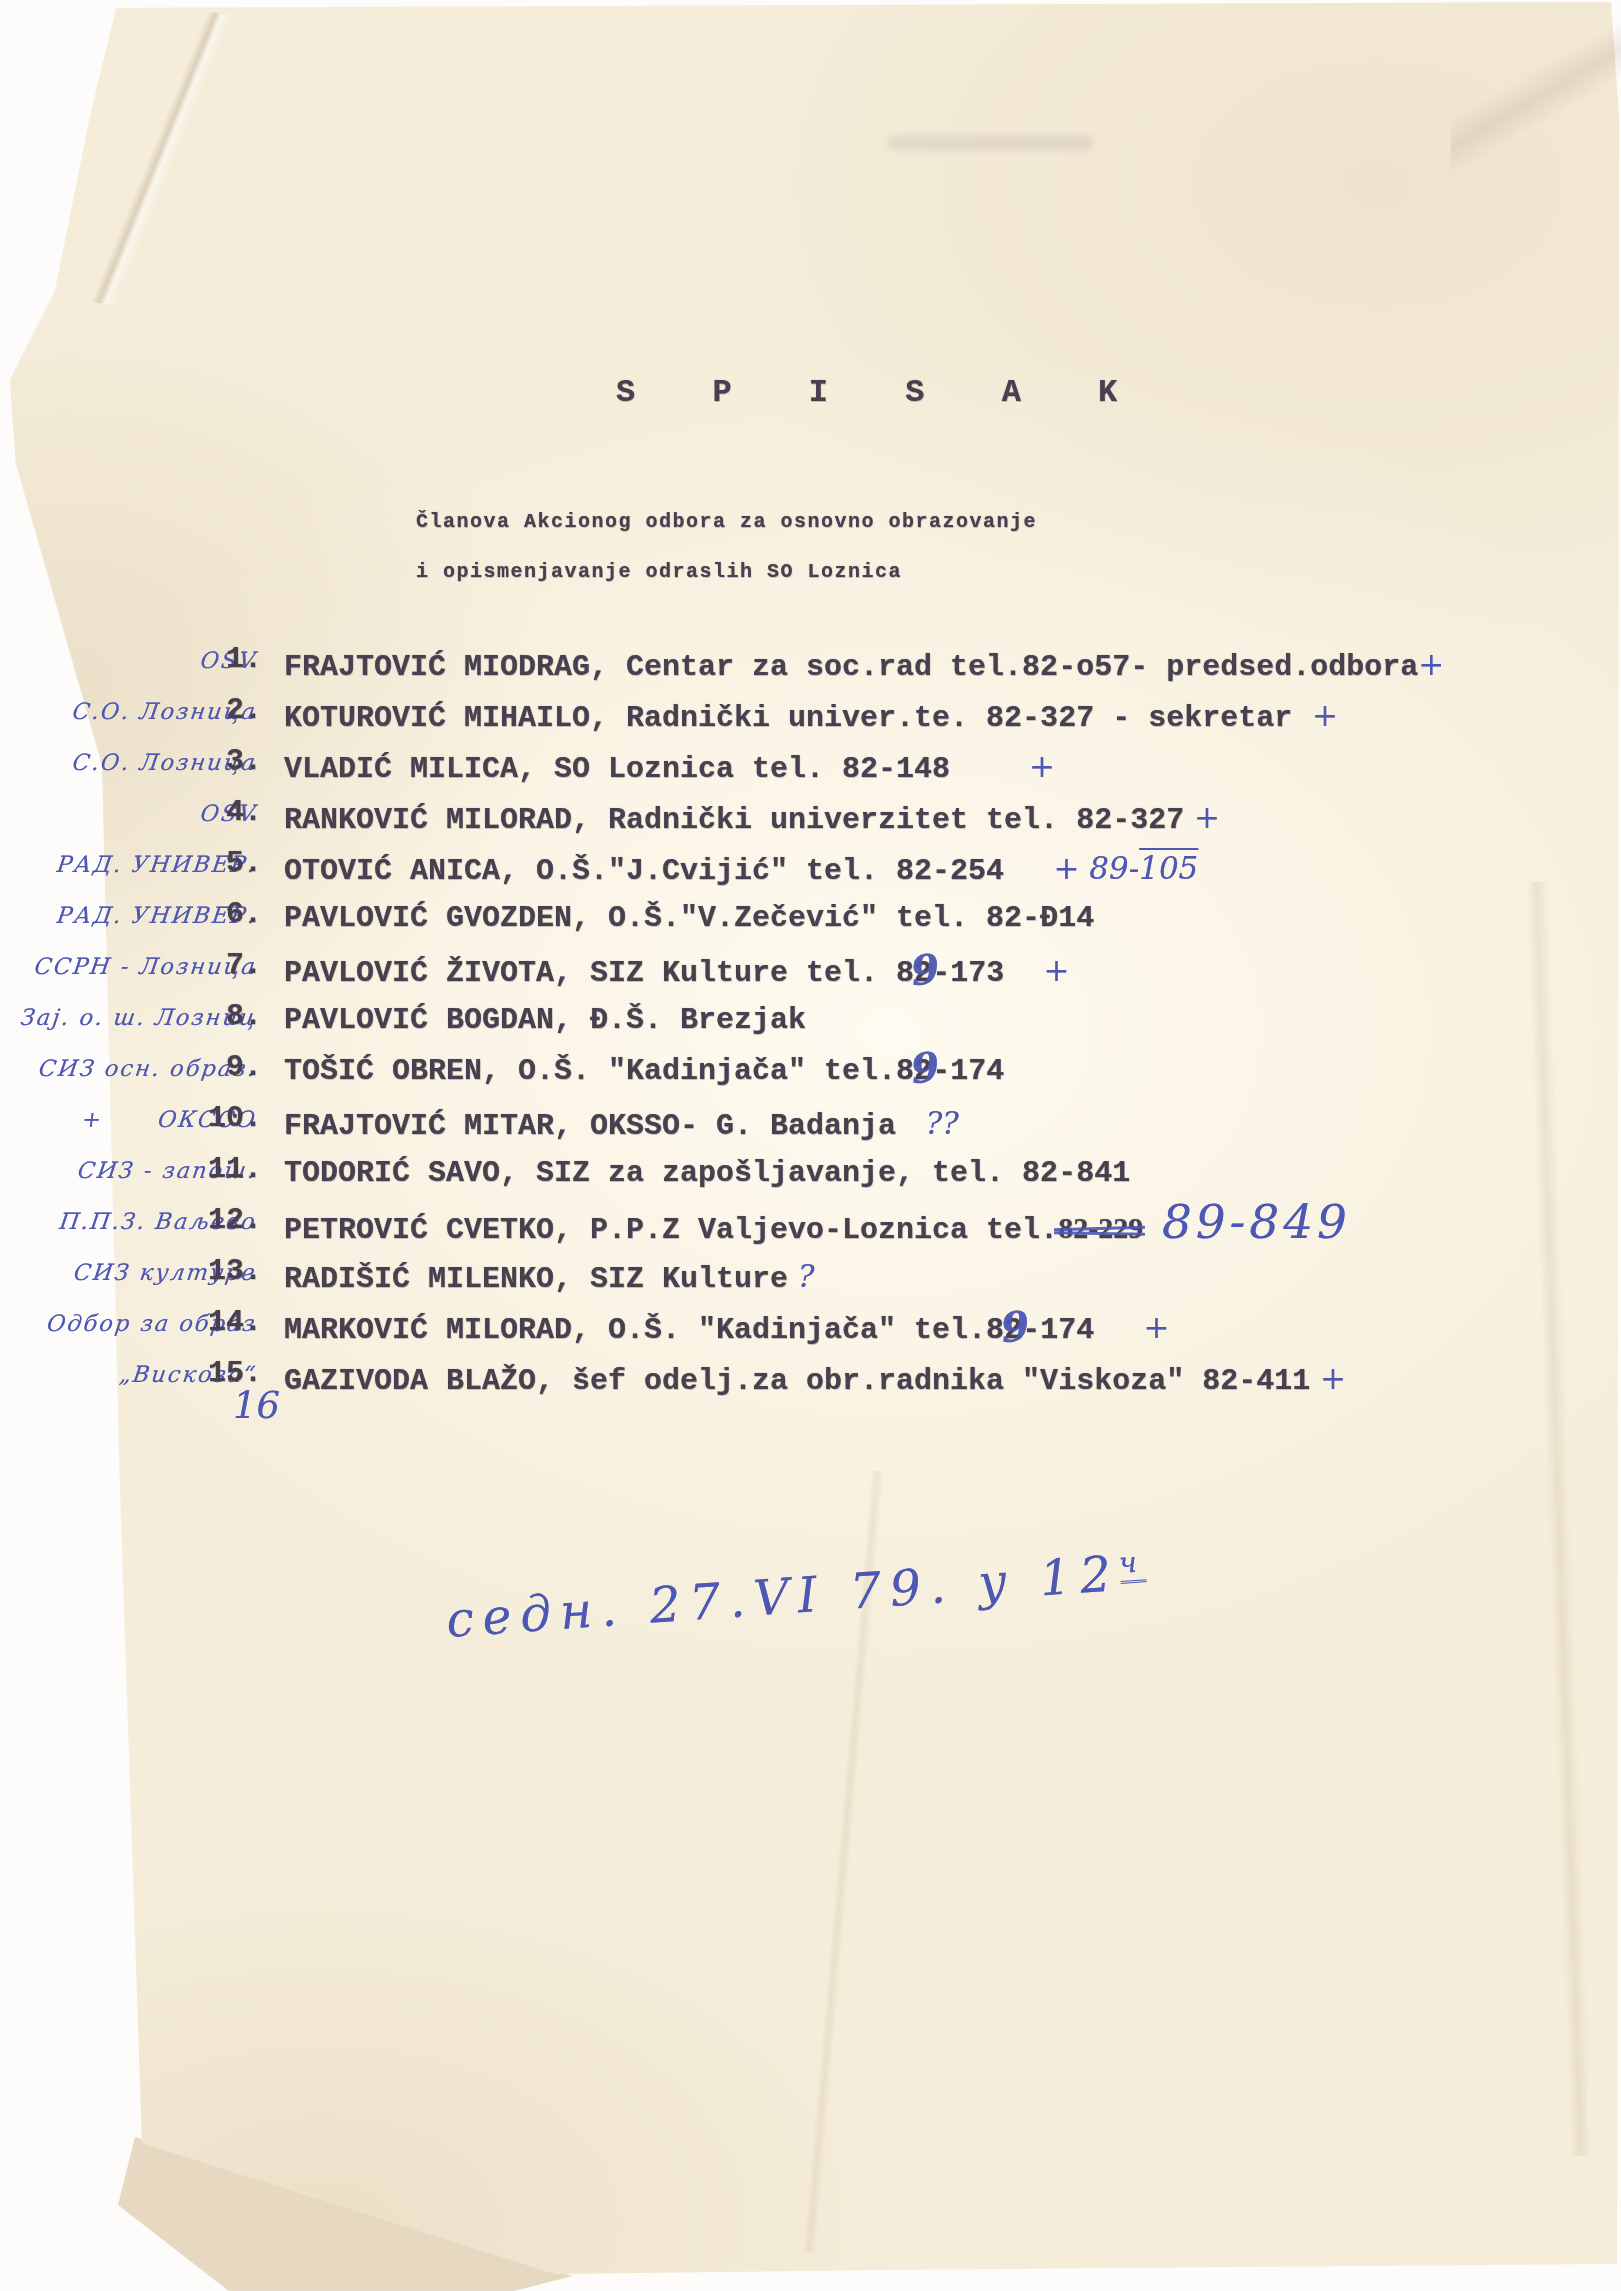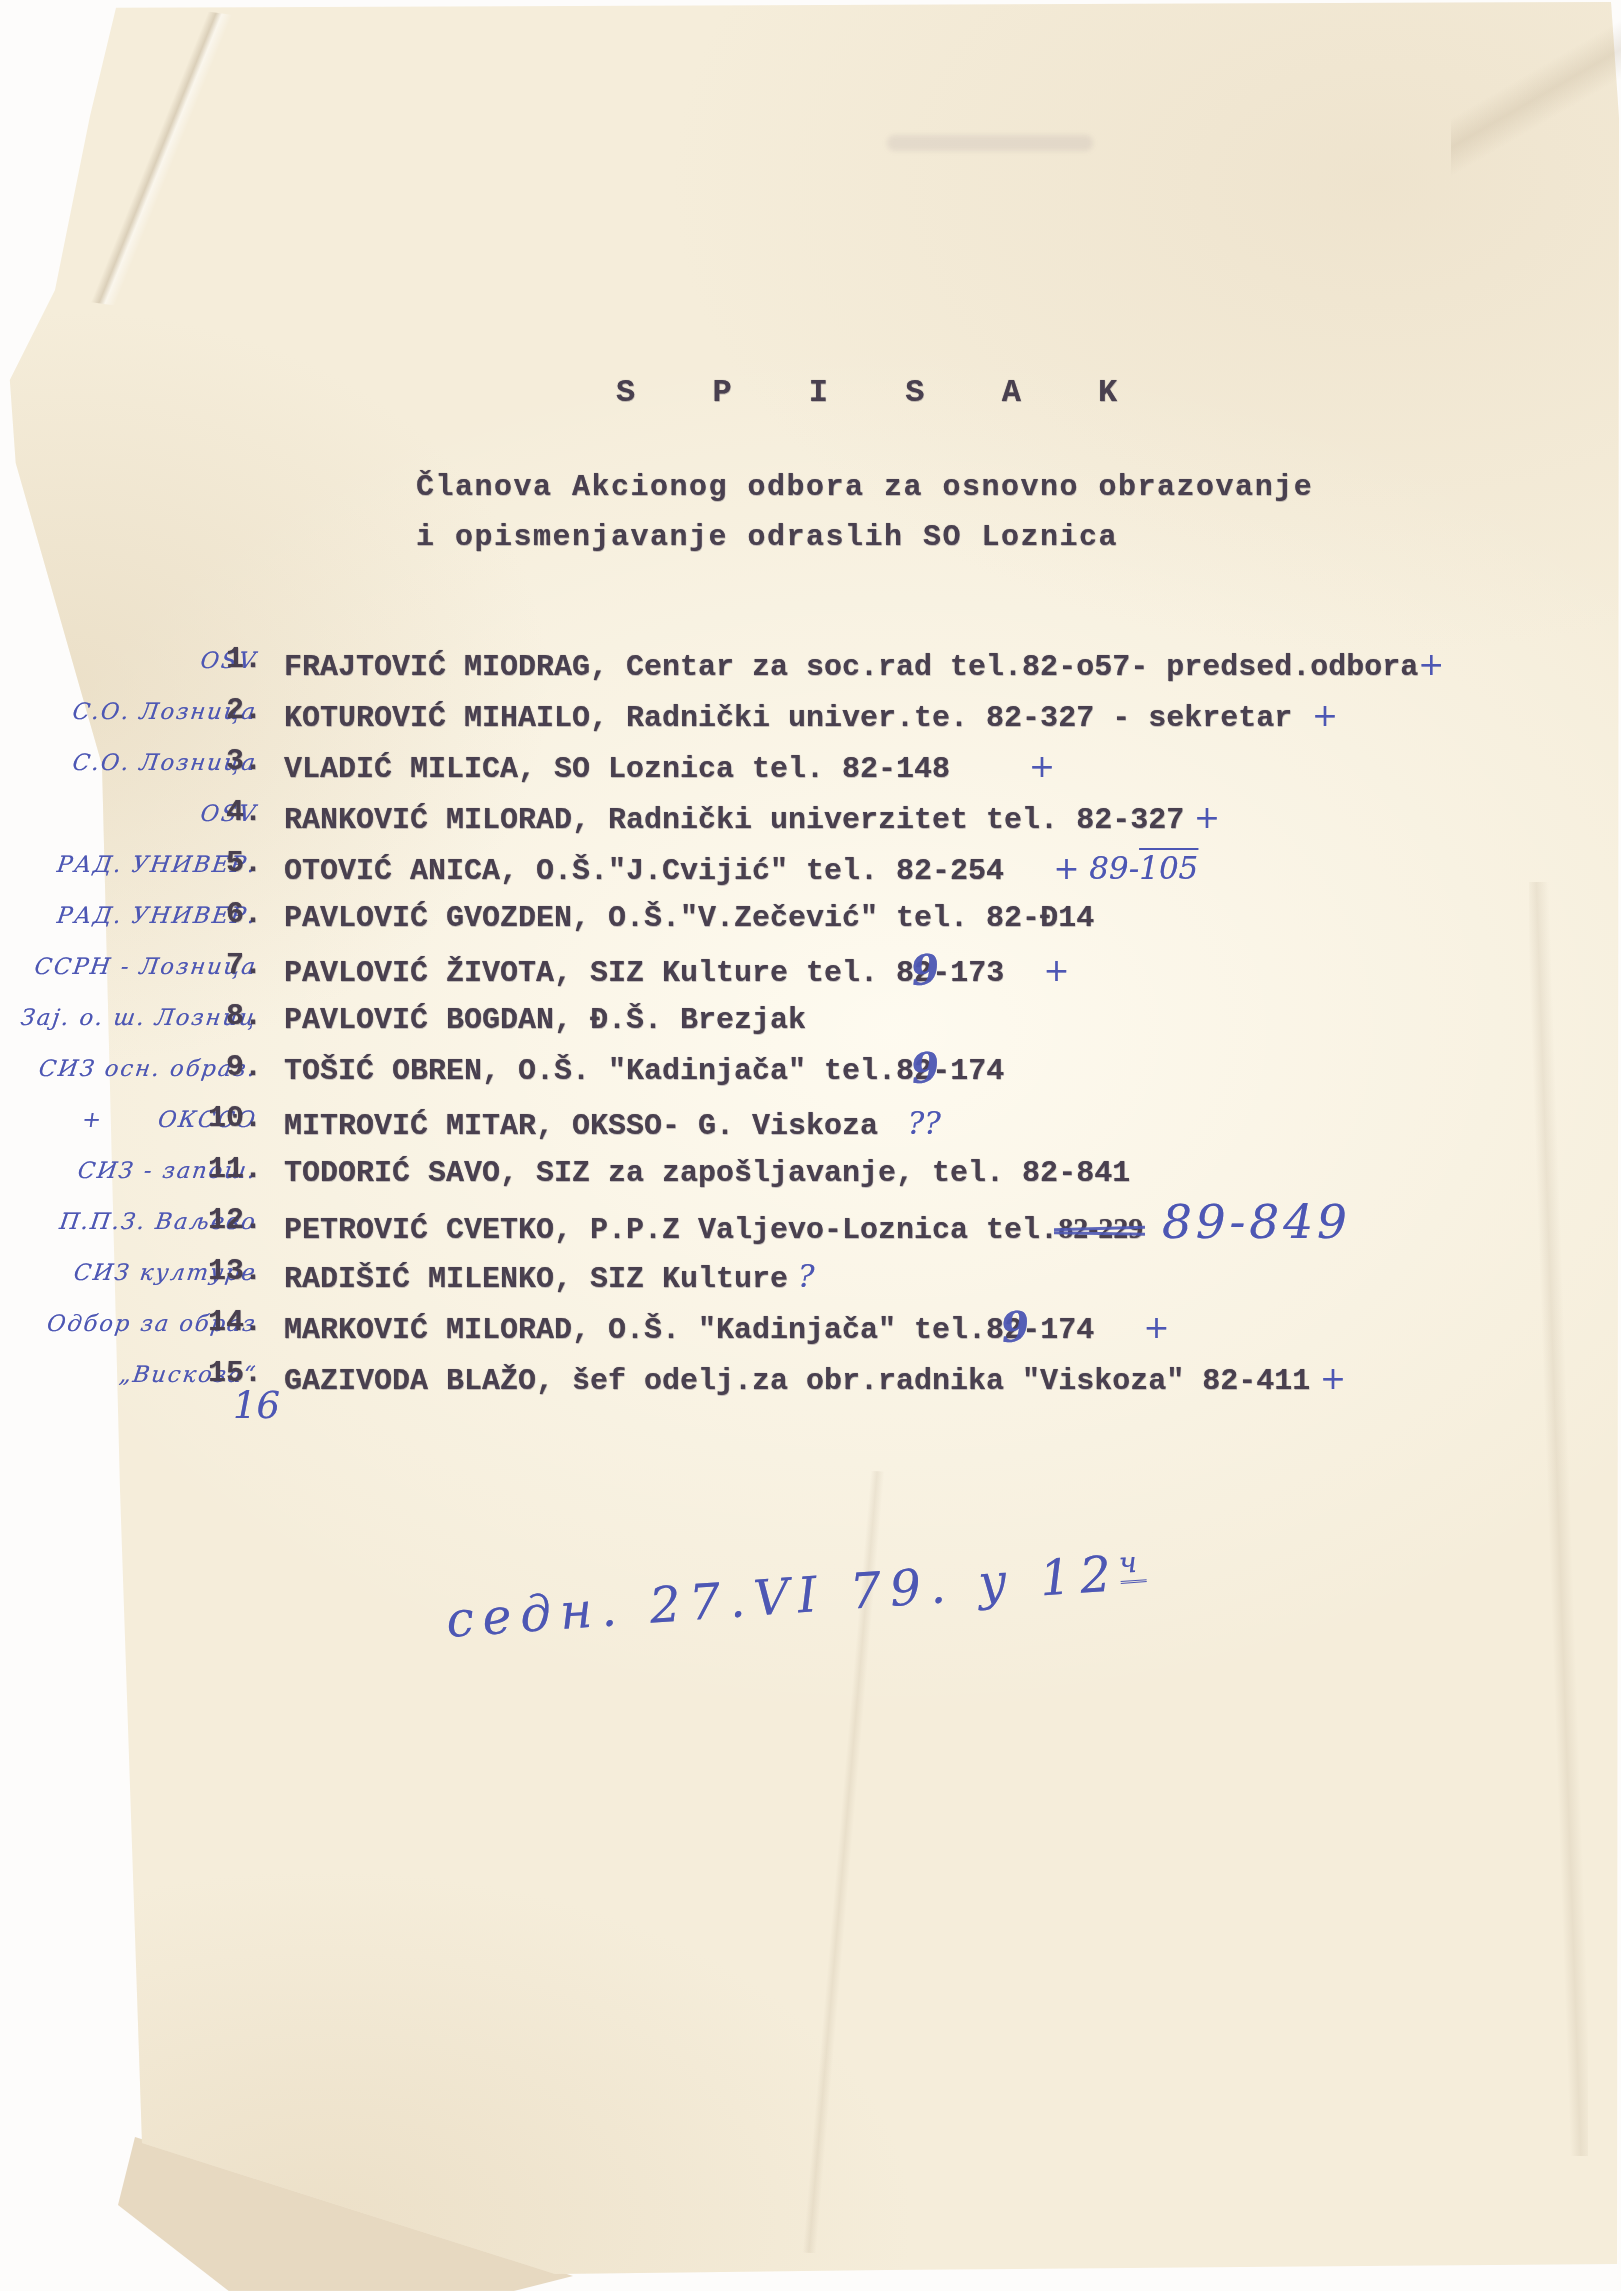--- a/index.html
+++ b/index.html
@@ -61,21 +61,21 @@
     text-shadow:0 0 1px rgba(73,64,79,.55), 0.5px 0.5px 0 rgba(73,64,79,.25);
     font-weight:bold;
     white-space:pre;
   }
   .title{
     position:absolute;left:616px;top:374px;
     font-size:32px;letter-spacing:29px;
   }
   .subtitle{
     position:absolute;left:416px;
-    font-size:30px;letter-spacing:1.5px;
+    font-size:20px;letter-spacing:1.5px;margin-top:40px;
   }
   .subtitle.l1{top:470px;}
   .subtitle.l2{top:520px;}
 
   .list{position:absolute;left:0;top:642px;width:1621px;}
   .row{position:relative;height:51px;font-size:30px;}
   .num{position:absolute;left:176px;width:86px;text-align:right;font-size:30px;}
   .body{position:absolute;left:284px;top:4px;font-size:30px;}
 
   
@@ -178,21 +178,21 @@
     <span class="body"><span class="t">PAVLOVIĆ BOGDAN, Đ.Š. Brezjak</span></span>
   </div>
       <div class="row">
     <span class="note" style="padding-right: 3.9px;">СИЗ осн. образ.</span>
     <span class="num">9.</span>
     <span class="body"><span class="t">TOŠIĆ OBREN, O.Š. "Kadinjača" tel.8</span><span class="t over">2<span class="h o9">9</span></span><span class="t">-174</span></span>
   </div>
       <div class="row">
     <span class="note" style="padding-right: 54px;">+      ОКССО</span>
     <span class="num">10.</span>
-    <span class="body"><span class="t">MITROVIĆ MITAR, OKSSO- G. Viskoza</span><span class="h">   ??</span></span>
+    <span class="body"><span class="t">FRAJTOVIĆ MITAR, OKSSO- G. Badanja</span><span class="h">   ??</span></span>
   </div>
       <div class="row">
     <span class="note" style="padding-right: 7.8px;">СИЗ - запош.</span>
     <span class="num">11.</span>
     <span class="body"><span class="t">TODORIĆ SAVO, SIZ za zapošljavanje, tel. 82-841</span></span>
   </div>
       <div class="row">
     <span class="note">П.П.З. Ваљево</span>
     <span class="num">12.</span>
     <span class="body"><span class="t">PETROVIĆ CVETKO, P.P.Z Valjevo-Loznica tel.</span><span class="t strike">82-229</span><span class="h hlg"> 89-849</span></span>

